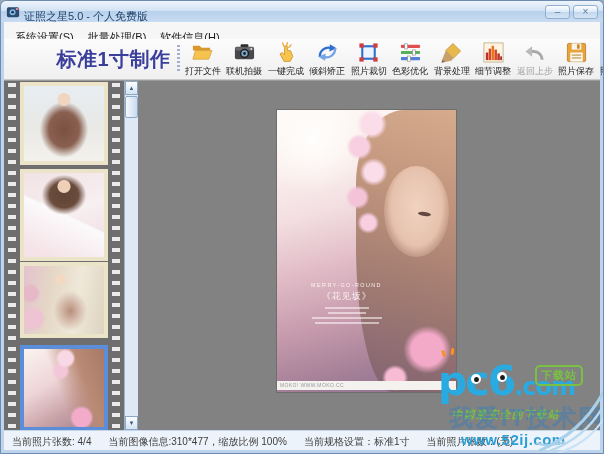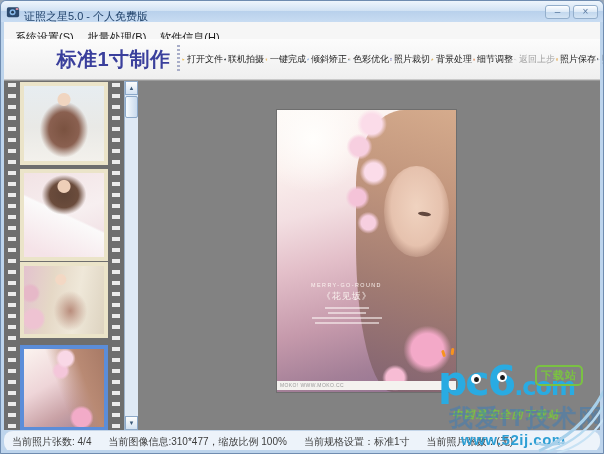--- a/index.html
+++ b/index.html
@@ -43,21 +43,21 @@
     display:flex;align-items:center;justify-content:center;letter-spacing:0.5px;
     white-space:nowrap;
     margin-left:46px;
   }
   .grip{
     width:3px;margin:6px 2px 6px 0;flex:0 0 auto;
     background:repeating-linear-gradient(to bottom,#a9aec9 0 2px,transparent 2px 4px);
   }
   .tools{display:flex;flex:1;align-items:center;}
   .tool{
-    width:41.5px;display:flex;flex-direction:row;align-items:center;gap:1px;
+    width:41.5px;display:flex;flex-direction:column;align-items:center;gap:1px;
     background:none;border:0;padding:10px 0;cursor:default;
   }
   .tool .ticon{width:23px;height:23px;display:block;}
   .tool .ticon svg{width:100%;height:100%;display:block;}
   .tool .tlabel{font-size:9.5px;color:#1c1c1c;white-space:nowrap;transform:scale(.95);}
   .tool.disabled .tlabel{color:#a2a2a2;}
   
   .content{
     position:absolute;top:79px;left:3px;right:3px;height:350px;
     background:#828282;overflow:hidden;border-top:1px solid #9a9a9a;
@@ -163,21 +163,21 @@
   .moko-strip{
     position:absolute;left:0;right:0;bottom:2px;height:9px;background:#f4f2ef;
     font-size:5px;color:#9a9a9a;line-height:9px;padding-left:3px;
     white-space:nowrap;overflow:hidden;letter-spacing:.4px;
   }
   
   .statusbar{
     position:absolute;left:3px;right:3px;top:429px;height:22px;
     background:#edf3fa;border-top:1px solid #c2d4e8;
     display:flex;align-items:center;font-size:10px;color:#3c3c3c;
-    padding-left:8px;white-space:nowrap;overflow:hidden;border-radius:9px;
+    padding-left:8px;white-space:nowrap;overflow:hidden;
   }
   .status-item{margin-right:17px;}
   
   .pc6{position:absolute;left:437px;top:366px;width:165px;height:62px;pointer-events:none;}
   .pc6-text{
     position:absolute;left:0;top:-6px;font-size:41px;font-weight:bold;color:#29abe2;
     letter-spacing:-2px;line-height:1;font-family:"DejaVu Sans",sans-serif;
   }
   .pc6-tld{font-size:24px;letter-spacing:-1px;}
   .pc6-eye{position:absolute;width:10px;height:10px;border-radius:50%;background:#fff;}
@@ -283,42 +283,42 @@
               <path d="M20 7.5A9 9 0 0 1 8 16.5" fill="none" stroke="#74a4e4" stroke-width="2.5"></path>
               <path d="M9.5 20.5l-7-4 7.5-3.5z" fill="#74a4e4"></path>
             </svg>
         </span>
         <span class="tlabel">倾斜矫正</span>
       </button>
 
       <button class="tool">
         <span class="ticon">
           <svg viewBox="0 0 24 24">
+              <rect x="5.5" y="5.5" width="13" height="13" fill="#eef4fb" stroke="#2f6fd0" stroke-width="2.2"></rect>
+              <rect x="2.5" y="2.5" width="4.5" height="4.5" fill="#d23c3c"></rect>
+              <rect x="17" y="2.5" width="4.5" height="4.5" fill="#d23c3c"></rect>
+              <rect x="2.5" y="17" width="4.5" height="4.5" fill="#d23c3c"></rect>
+              <rect x="17" y="17" width="4.5" height="4.5" fill="#d23c3c"></rect>
+            </svg>
+        </span>
+        <span class="tlabel">照片裁切</span>
+      </button>
+
+      <button class="tool">
+        <span class="ticon">
+          <svg viewBox="0 0 24 24">
               <rect x="2" y="4" width="20" height="3.2" rx="1" fill="#e05050"></rect>
               <rect x="2" y="10.4" width="20" height="3.2" rx="1" fill="#58b058"></rect>
               <rect x="2" y="16.8" width="20" height="3.2" rx="1" fill="#5080d8"></rect>
               <rect x="6" y="2.9" width="3" height="5.4" fill="#fdfdfd" stroke="#808080" stroke-width=".6"></rect>
               <rect x="14" y="9.3" width="3" height="5.4" fill="#fdfdfd" stroke="#808080" stroke-width=".6"></rect>
               <rect x="9" y="15.7" width="3" height="5.4" fill="#fdfdfd" stroke="#808080" stroke-width=".6"></rect>
             </svg>
         </span>
         <span class="tlabel">色彩优化</span>
-      </button>
-
-      <button class="tool">
-        <span class="ticon">
-          <svg viewBox="0 0 24 24">
-              <rect x="5.5" y="5.5" width="13" height="13" fill="#eef4fb" stroke="#2f6fd0" stroke-width="2.2"></rect>
-              <rect x="2.5" y="2.5" width="4.5" height="4.5" fill="#d23c3c"></rect>
-              <rect x="17" y="2.5" width="4.5" height="4.5" fill="#d23c3c"></rect>
-              <rect x="2.5" y="17" width="4.5" height="4.5" fill="#d23c3c"></rect>
-              <rect x="17" y="17" width="4.5" height="4.5" fill="#d23c3c"></rect>
-            </svg>
-        </span>
-        <span class="tlabel">照片裁切</span>
       </button>
 
       <button class="tool">
         <span class="ticon">
           <svg viewBox="0 0 24 24">
               <path d="M13.5 2.5l8 8-7.5 7.5-8-8z" fill="#e8b84a" stroke="#b8883a" stroke-width=".7"></path>
               <path d="M6 10l8 8-2.2 2.6-6.3 1.4-3-3z" fill="#c8a06a"></path>
               <path d="M2.5 19l3 3-4 .6z" fill="#8a6a4a"></path>
             </svg>
         </span>

